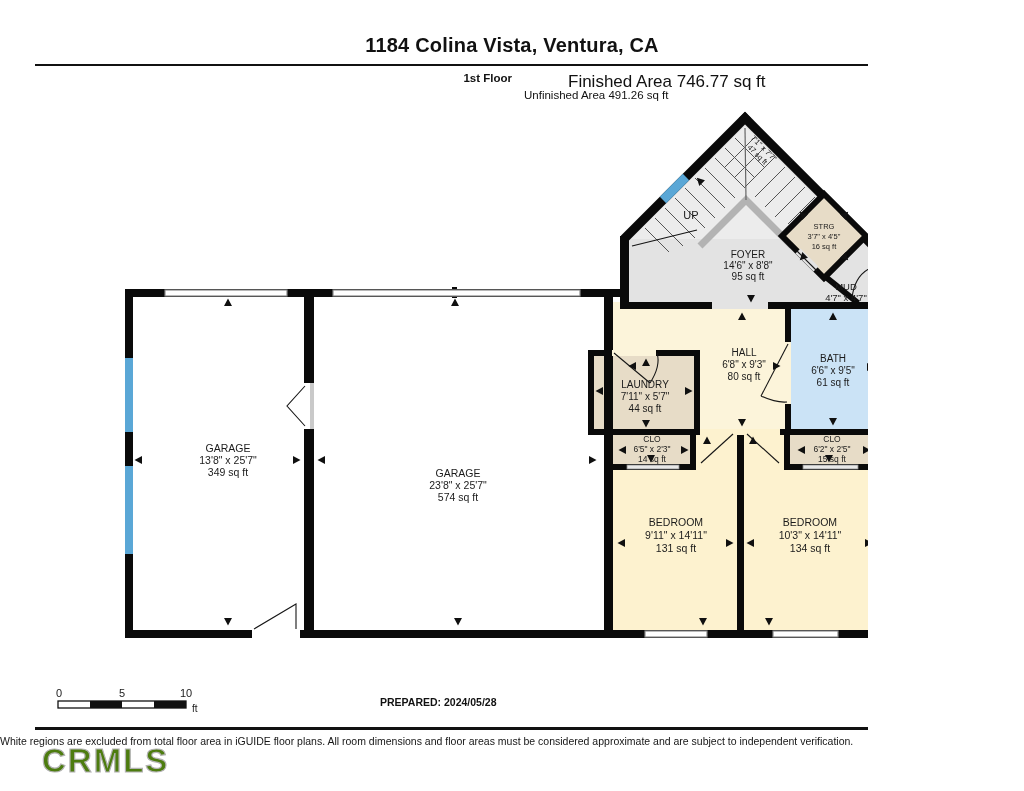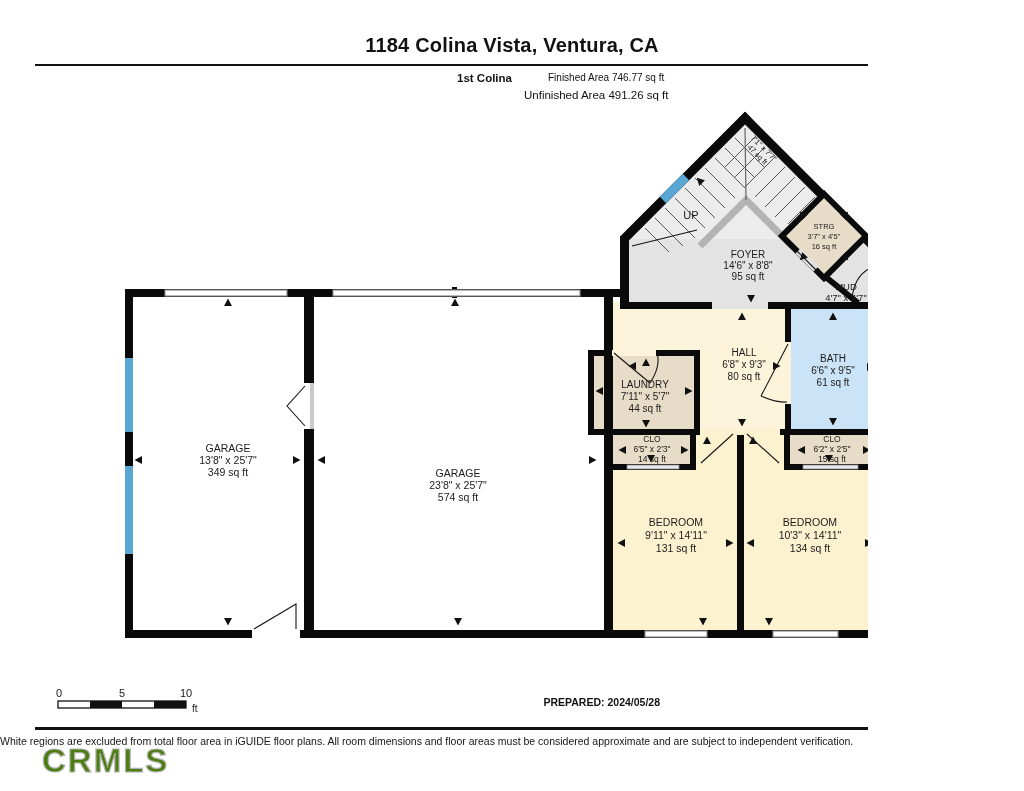--- a/index.html
+++ b/index.html
@@ -4,39 +4,39 @@
 <style>
   html,body{margin:0;padding:0;background:#ffffff;}
   .page{position:relative;width:868px;height:791px;background:#fff;overflow:hidden;
         font-family:"Liberation Sans",sans-serif;color:#111;}
   .abs{position:absolute;}
   .title{top:34px;left:0;width:1024px;text-align:center;font-size:20px;font-weight:bold;letter-spacing:.2px;}
   .rule{left:35px;width:955px;background:#111;}
   .rule.top{top:64px;height:2px;}
   .rule.bottom{top:727px;height:3px;}
   .floorlbl{top:72px;left:440px;width:72px;text-align:right;font-size:11.5px;font-weight:bold;}
-  .subline1{top:72px;left:504px;font-size:10px;padding-left:44px;}
+  .subline1{top:72px;left:524px;font-size:17px;padding-left:44px;}
   .subline2{top:89px;left:524px;font-size:11.5px;}
-  .prepared{top:696px;left:380px;width:280px;text-align:right;font-size:10.5px;font-weight:bold;}
+  .prepared{top:696px;left:380px;width:280px;text-align:left;font-size:10.5px;font-weight:bold;}
   .disclaimer{top:735px;left:0;width:1024px;font-size:10.5px;color:#151515;}
   .watermark{top:742px;left:2px;font-size:33px;letter-spacing:2px;color:#4d7c0f;
              -webkit-text-stroke:1.2px #b3b3b3;font-weight:bold;margin-left:40px;}
   svg text{font-family:"Liberation Sans",sans-serif;fill:#1b1b1b;}
   .arw{fill:#101010;}
   .swing{stroke:#161616;stroke-width:1.1;fill:none;}
   .tread{stroke:#555;stroke-width:1;}
 </style>
 </head>
 <body>
 
 <div class="page">
 
   <div class="abs title">1184 Colina Vista, Ventura, CA</div>
   <div class="abs rule top"></div>
-  <div class="abs floorlbl">1st Colina</div>
+  <div class="abs floorlbl">1st Floor</div>
   <div class="abs subline1">Finished Area 746.77 sq ft</div>
   <div class="abs subline2">Unfinished Area 491.26 sq ft</div>
 
   <svg class="abs" style="top:0;left:0" width="1024" height="791" viewBox="0 0 1024 791">
 
     <rect x="125" y="289" width="491" height="349" fill="#ffffff"></rect>
     <polygon points="745,118 888,261 888,306 623,306 623,240" fill="#e3e3e3"></polygon>
     <polygon points="745,126 858,239 630,239" fill="#ececec"></polygon>
     <rect x="613" y="302" width="177" height="133" fill="#fcf4da"></rect>
     <rect x="588" y="350" width="112" height="82" fill="#e7dcc7"></rect>

